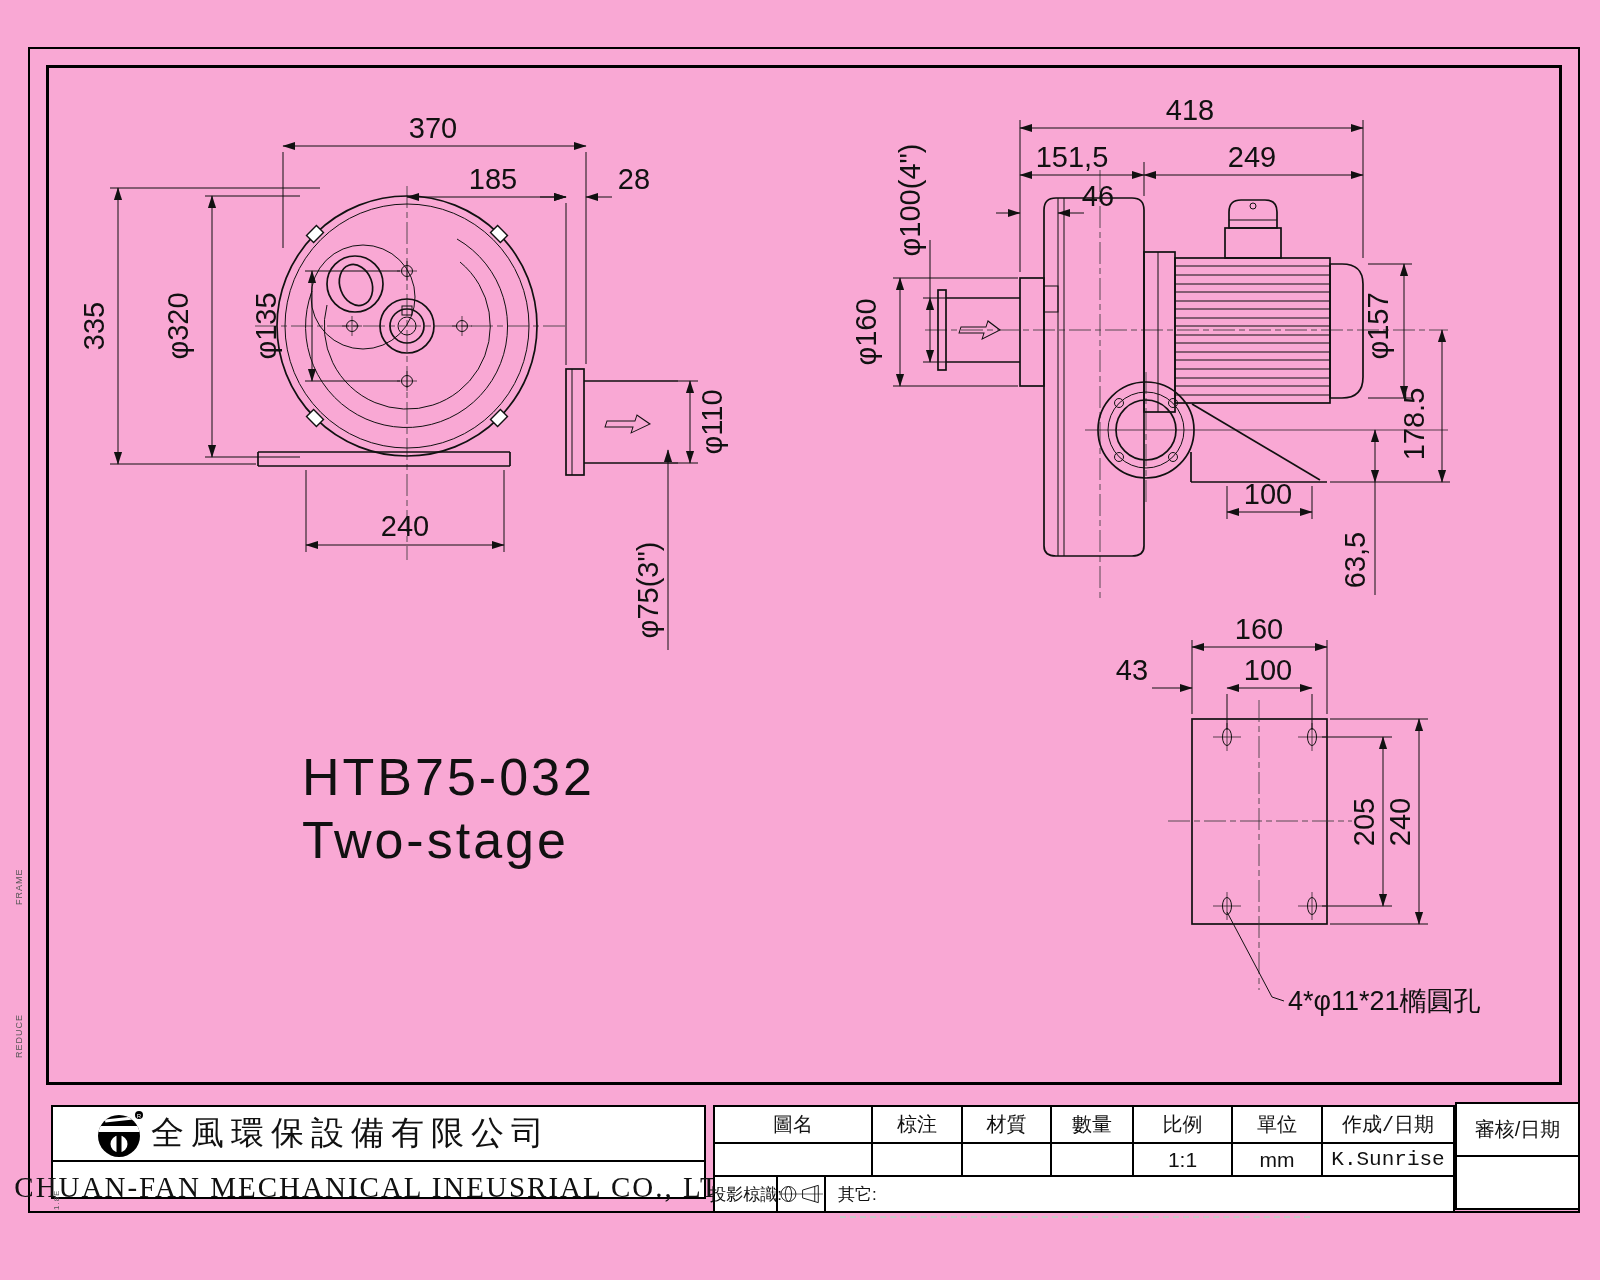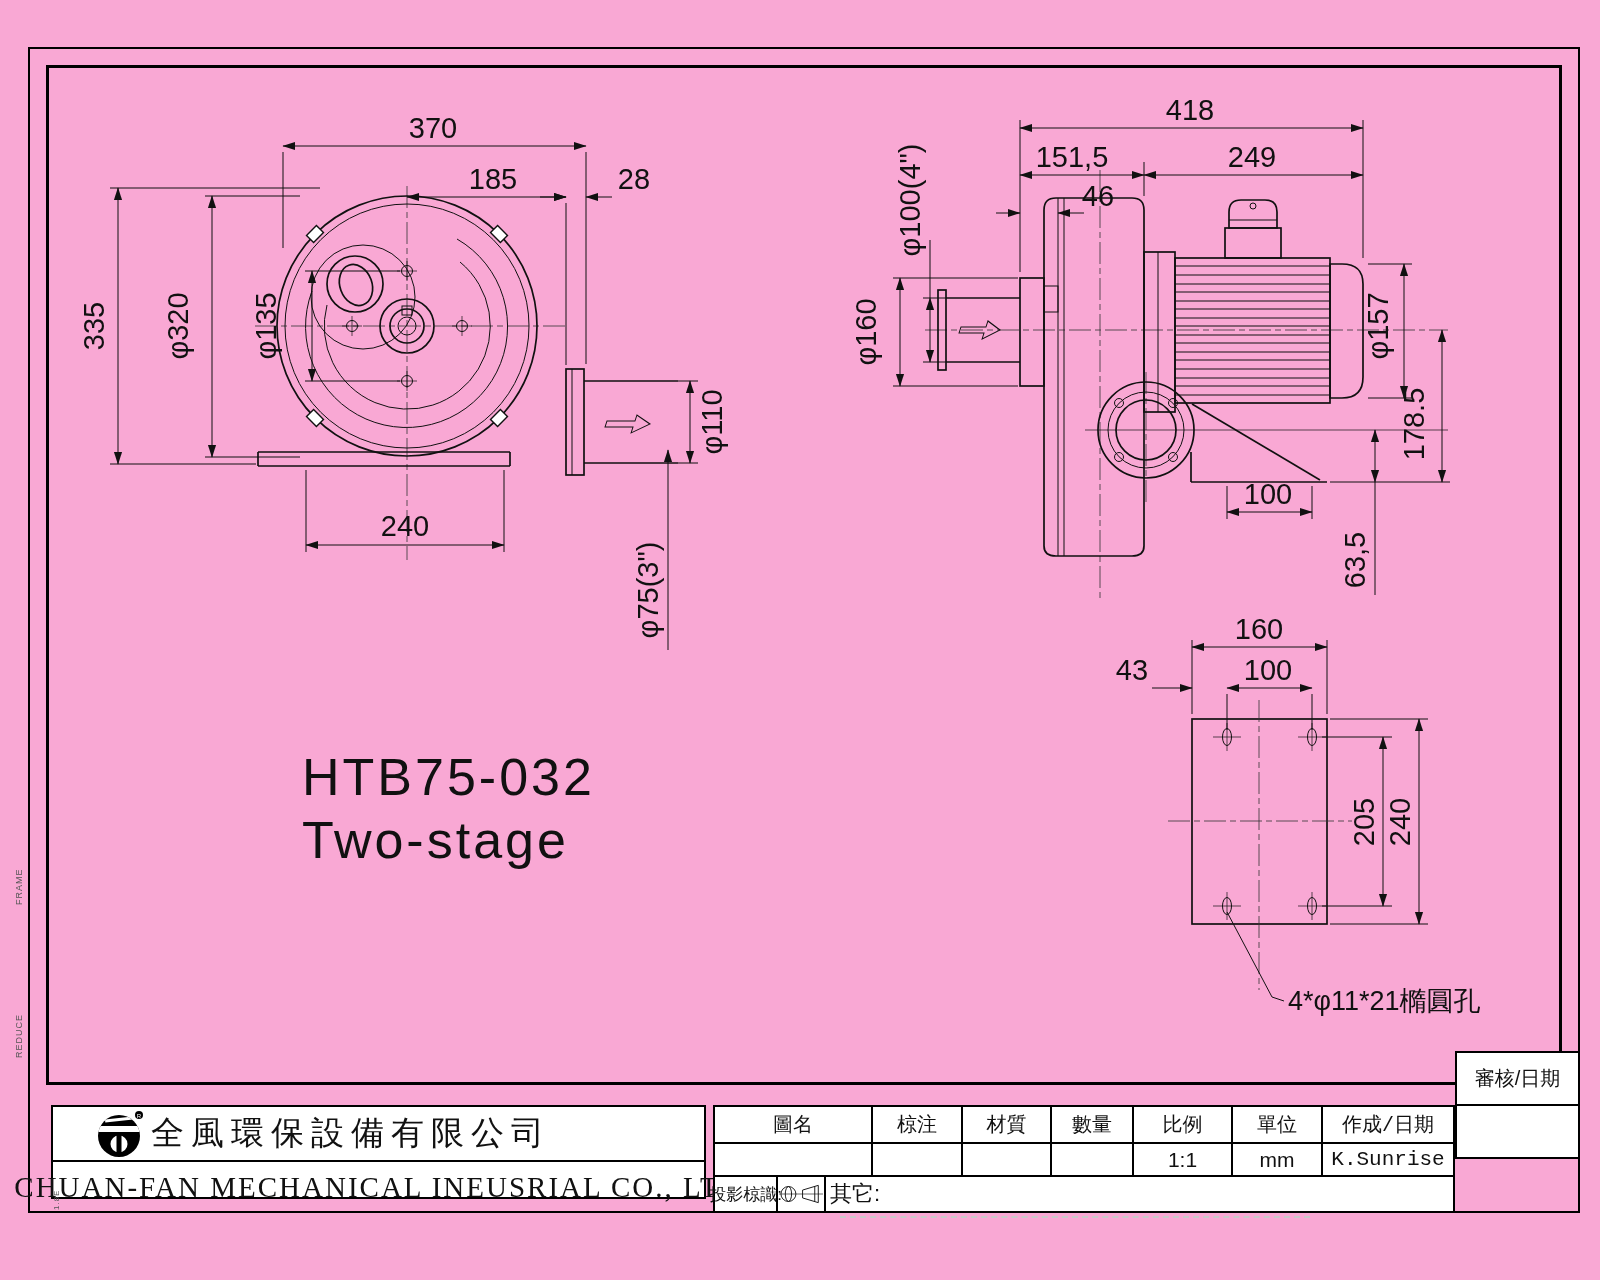--- a/index.html
+++ b/index.html
@@ -34,22 +34,22 @@
         grid-template-rows:37px 33px 34px;}
   .main-table .c{border-right:2px solid #000;border-bottom:2px solid #000;box-sizing:border-box;
         display:flex;align-items:center;justify-content:center;font-size:20px;white-space:nowrap;}
   .main-table .c.last{border-right:none;font-family:Liberation Mono, monospace;}
   .main-table .c.v{font-size:21px;}
   .row3{grid-column:1 / 8;display:flex;align-items:stretch;}
   .row3 .lab{width:63px;border-right:2px solid #000;box-sizing:border-box;display:flex;
         align-items:center;justify-content:center;font-size:17px;white-space:nowrap;}
   .row3 .sym{width:48px;border-right:2px solid #000;box-sizing:border-box;display:flex;
         align-items:center;justify-content:center;}
-  .row3 .oth{flex:1;display:flex;align-items:center;padding-left:4px;font-size:22px;border-radius:17px;}
-  .audit-box{left:1455px;top:1051px;width:125px;height:108px;}
+  .row3 .oth{flex:1;display:flex;align-items:center;padding-left:12px;font-size:17px;border-radius:17px;}
+  .audit-box{left:1455px;top:1102px;width:125px;height:108px;}
   .audit-head{height:53px;border-bottom:2px solid #000;box-sizing:border-box;display:flex;
         align-items:center;justify-content:center;font-size:20px;white-space:nowrap;}
   .audit-empty{height:51px;}
   .watermark-dash{position:absolute;left:840px;top:1216px;width:470px;height:0;
         border-top:2px dashed #c9c9c9;}
   .margin-note{position:absolute;font-size:9px;color:#555;letter-spacing:1px;
         transform:rotate(-90deg);transform-origin:left top;white-space:nowrap;}
 </style>
 </head>
 <body>

